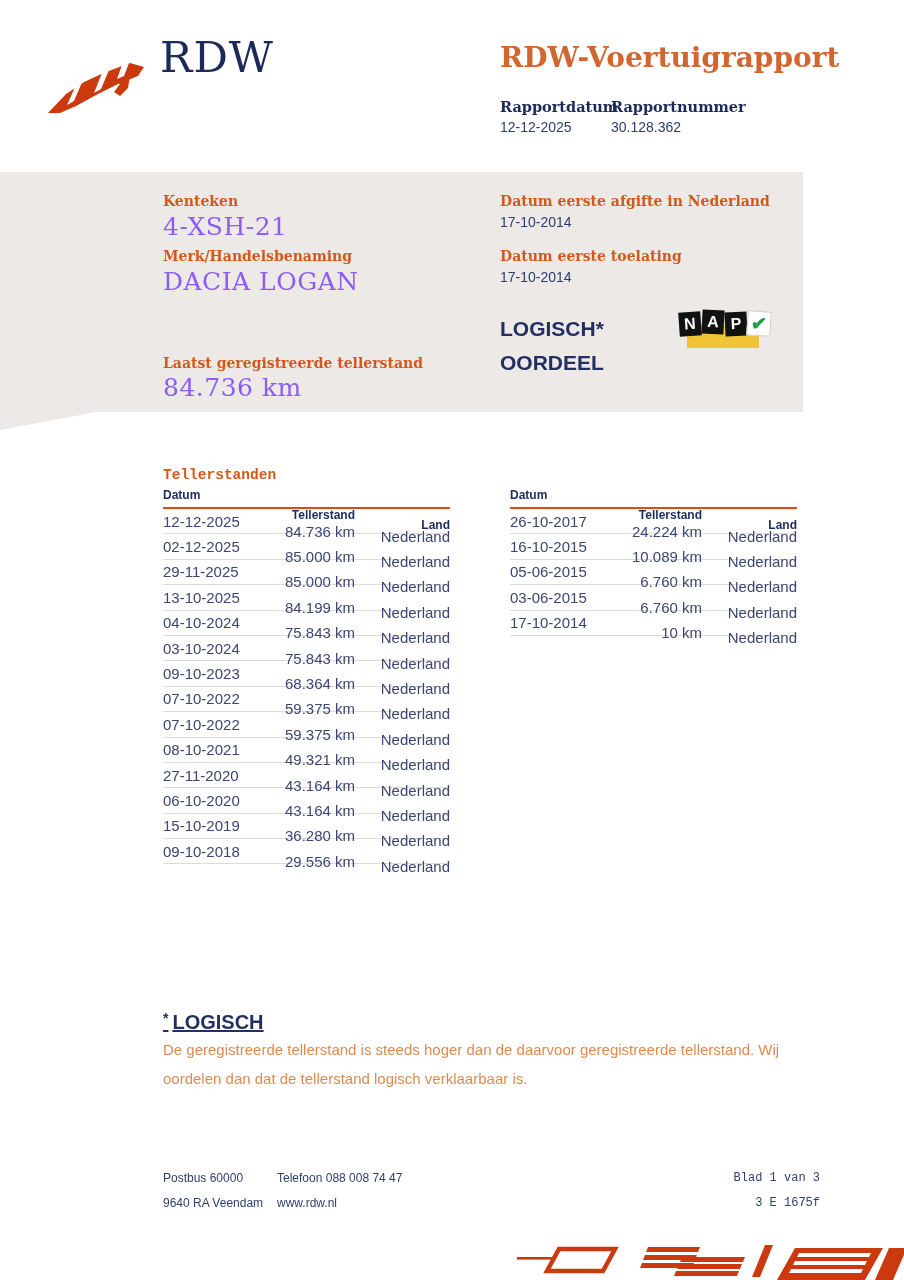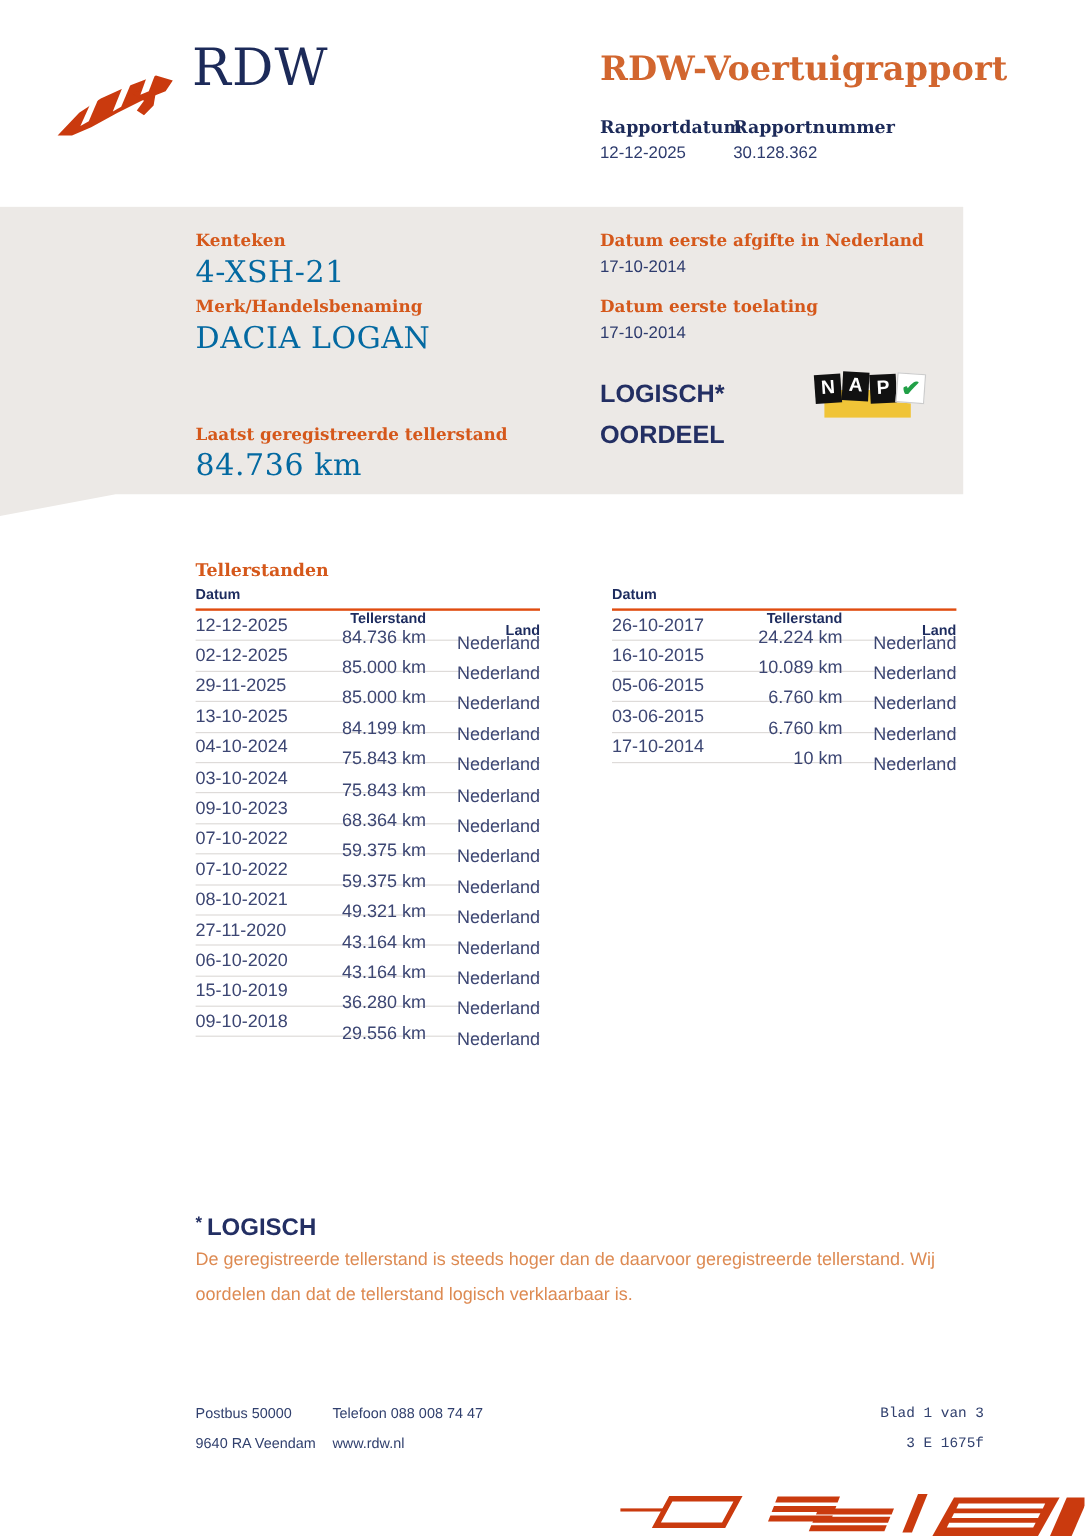--- a/index.html
+++ b/index.html
@@ -12,21 +12,21 @@
   .brand{left:160px;top:36px;font-family:"DejaVu Serif", serif;font-size:43px;
          color:#1c2a59;letter-spacing:1px;line-height:1;}
   .doc-title{left:500px;top:44px;font-family:"DejaVu Serif", serif;font-weight:bold;
          font-size:28px;color:#d2662f;line-height:1;}
   .rep-label{font-family:"DejaVu Serif", serif;font-weight:bold;font-size:14.5px;color:#1c2a59;}
   .rep-value{font-size:14px;color:#2e3c6e;}
   
   .band-bg{left:0;top:172px;width:803px;height:258px;background:#ece9e6;
      clip-path:polygon(0 0,100% 0,100% 93%,12% 93%,0 100%);}
   .olabel{font-family:"DejaVu Serif", serif;font-weight:bold;font-size:14px;color:#d5581b;}
-  .bigval{font-family:"DejaVu Serif", serif;font-size:25px;color:#0369a1;letter-spacing:0.5px;}
+  .bigval{font-family:"DejaVu Serif", serif;font-size:25px;color:#8b5cf6;letter-spacing:0.5px;}
   .sval{font-size:14px;color:#2e3c6e;}
   .oordeel{font-weight:bold;font-size:21px;color:#232f63;line-height:34px;}
   
   .nap{left:677px;top:310px;width:86px;height:44px;}
   .nap .yellow{position:absolute;left:10px;top:15px;width:72px;height:23px;background:#f0c437;}
   .nap .tile{position:absolute;top:2px;width:22px;height:24px;background:#111111;color:#ffffff;
      font-weight:bold;font-size:16px;display:flex;align-items:center;justify-content:center;}
   .nap .t0{left:2px;transform:rotate(-4deg);}
   .nap .t1{left:25px;top:0;transform:rotate(3deg);}
   .nap .t2{left:48px;transform:rotate(-3deg);}
@@ -91,21 +91,21 @@
 </div>
 
 <div class="abs nap">
   <div class="yellow"></div>
   <div class="tile t0">N</div>
   <div class="tile t1">A</div>
   <div class="tile t2">P</div>
   <div class="tile t3">✔</div>
 </div>
 
-<div class="abs sec-title" style="left:163px;top:467px;">Tellerstanden</div>
+<div class="abs sec-title" style="left:163px;top:467px;font-family:Liberation Mono, monospace;">Tellerstanden</div>
 
 <div class="abs mtable" style="left:163px;top:488px;">
   <div class="thead">
     <span class="tc c0">Datum</span>
     <span class="tc c1">Tellerstand</span>
     <span class="tc c2">Land</span>
   </div>
   <div>
       <div class="trow">
         <span class="tc c0">12-12-2025</span>
@@ -208,26 +208,26 @@
         <span class="tc c2">Nederland</span>
       </div>
       <div class="trow">
         <span class="tc c0">17-10-2014</span>
         <span class="tc c1">10 km</span>
         <span class="tc c2">Nederland</span>
       </div>
     </div>
 </div>
 
-<div class="abs verdict-head" style="left:163px;top:1010px;">
+<div class="abs verdict-head" style="left:163px;top:1010px;text-decoration:underline;">
   <span class="verdict-ast">*</span><span>LOGISCH</span>
 </div>
 <div class="abs verdict-text" style="left:163px;top:1035px;">De geregistreerde tellerstand is steeds hoger dan de daarvoor geregistreerde tellerstand. Wij oordelen dan dat de tellerstand logisch verklaarbaar is.</div>
 
-<div class="abs foot" style="left:163px;top:1171px;">Postbus 50000</div>
+<div class="abs foot" style="left:163px;top:1171px;">Postbus 60000</div>
 <div class="abs foot" style="left:163px;top:1196px;">9640 RA Veendam</div>
 <div class="abs foot" style="left:277px;top:1171px;">Telefoon 088 008 74 47</div>
 <div class="abs foot" style="left:277px;top:1196px;">www.rdw.nl</div>
 <div class="abs foot foot-right" style="left:670px;top:1171px;width:150px;">Blad 1 van 3</div>
 <div class="abs foot foot-right" style="left:670px;top:1196px;width:150px;">3 E 1675f</div>
 
 <div class="abs" style="left:515px;top:1243px;width:389px;height:37px;overflow:hidden;">
   <svg width="389" height="37" viewBox="0 0 389 37">
     <g fill="#ca3a0e">
       <rect x="2" y="14" width="46" height="2.6"></rect>

